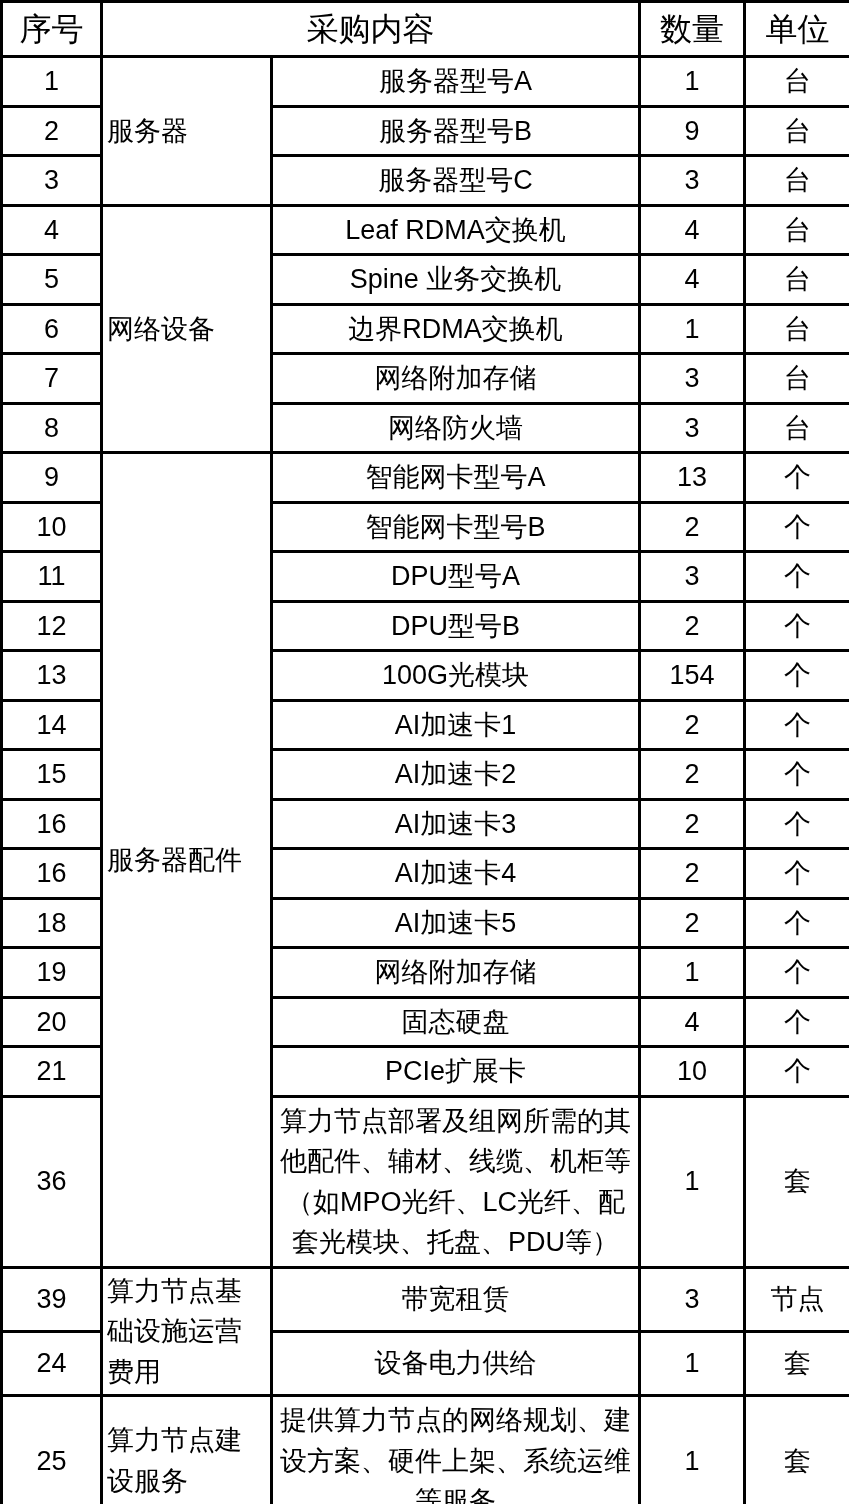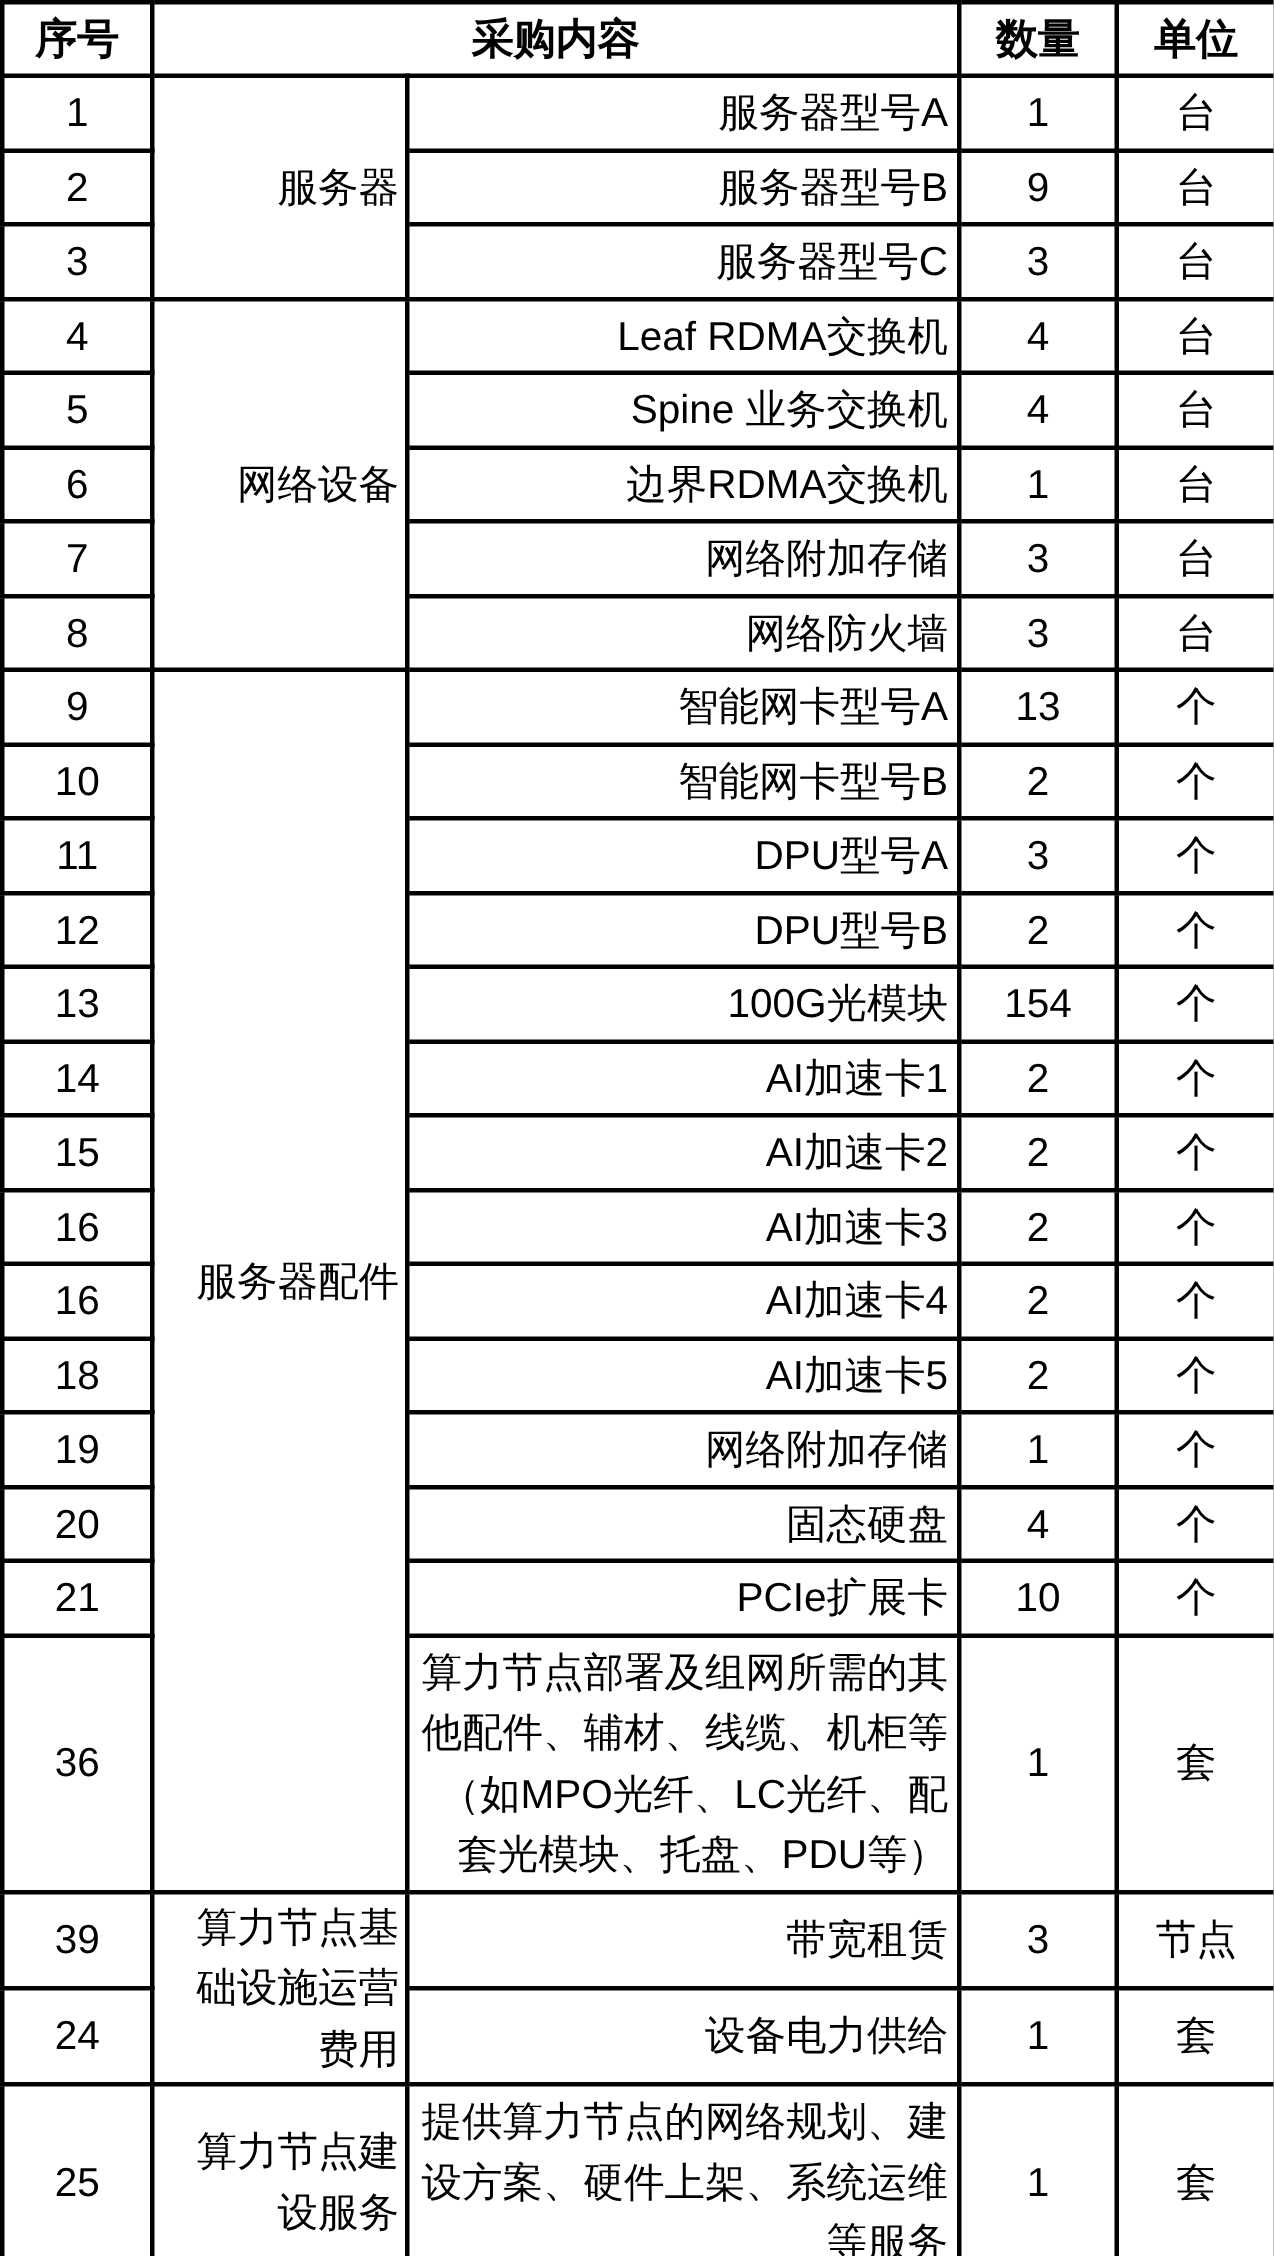--- a/index.html
+++ b/index.html
@@ -22,27 +22,27 @@
     border: 3px solid #000000;
     font-size: 27px;
     line-height: 1.5;
     vertical-align: middle;
     overflow: hidden;
     word-break: break-all;
   }
   table.proc thead tr { height: 46px; }
   table.proc tbody tr { height: 46px; }
   table.proc th {
-    font-weight: bold;
-    font-size: 28px;
+    font-weight: normal;
+    font-size: 32px;
     padding: 2px 2px;
   }
   td.c-no   { text-align: center; padding: 2px 2px; }
-  td.c-group{ text-align: right; padding: 2px 4px; font-family: Liberation Serif, serif; }
-  td.c-item { text-align: right;   padding: 3px 6px; }
+  td.c-group{ text-align: left; padding: 2px 4px; font-family: Liberation Serif, serif; }
+  td.c-item { text-align: center;   padding: 3px 6px; }
   td.c-qty  { text-align: center; padding: 2px 2px; }
   td.c-unit { text-align: center; padding: 2px 2px; }
 </style>
 </head>
 <body>
 
 <table class="proc">
   <colgroup>
     <col style="width:100px">
     <col style="width:170px">

